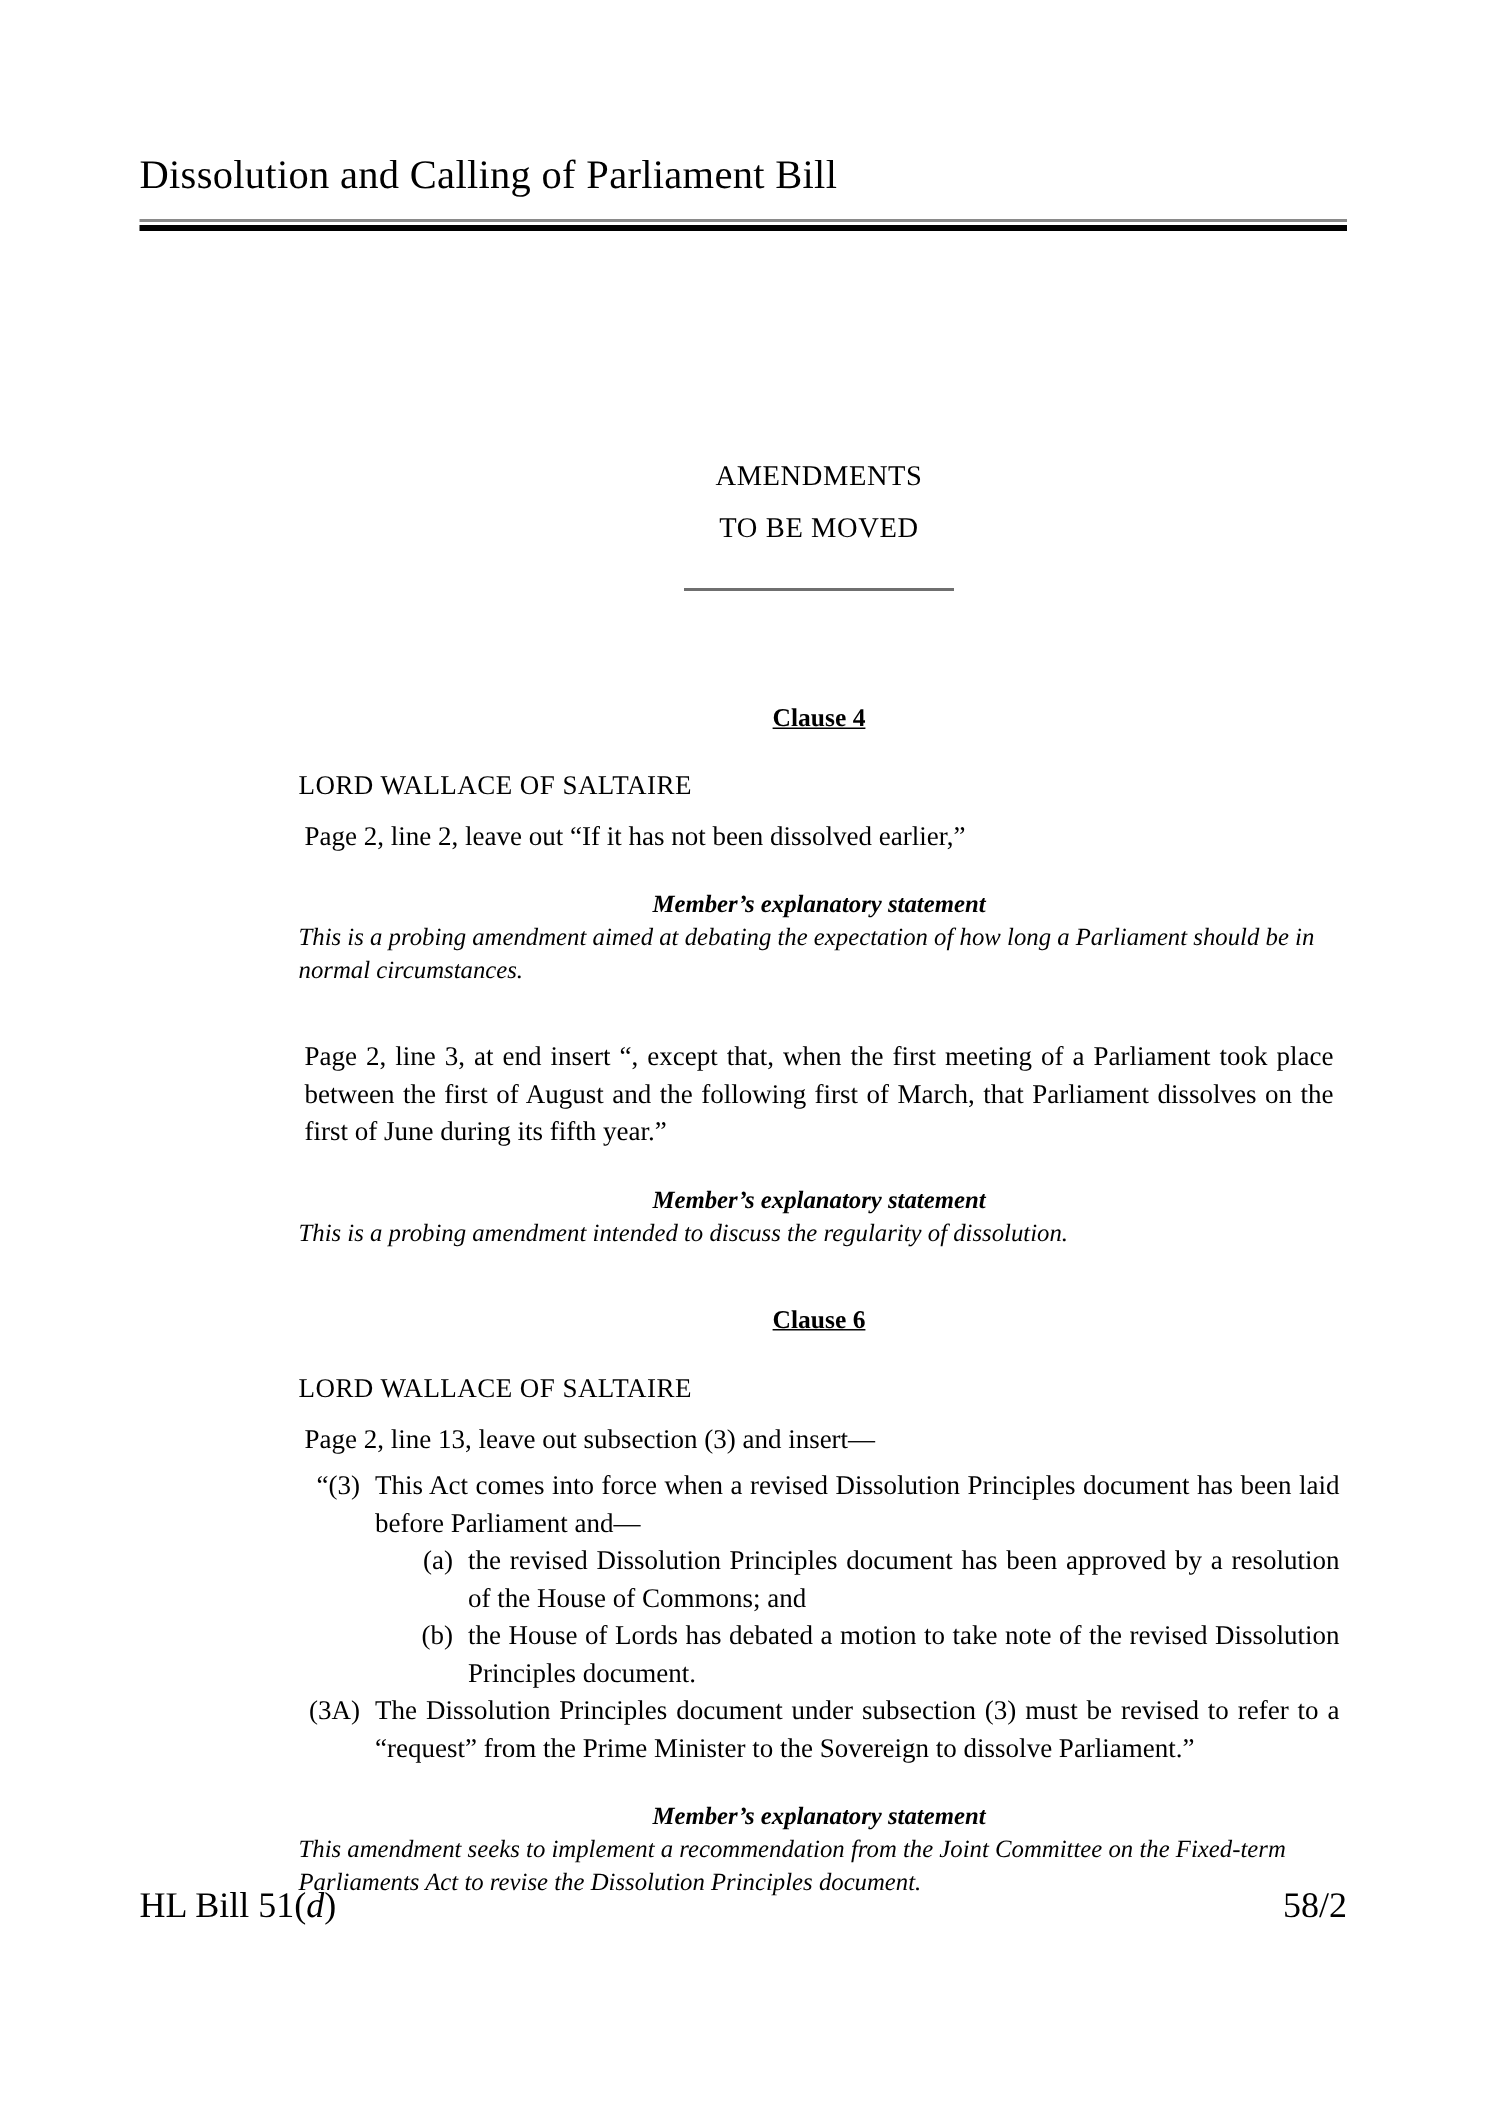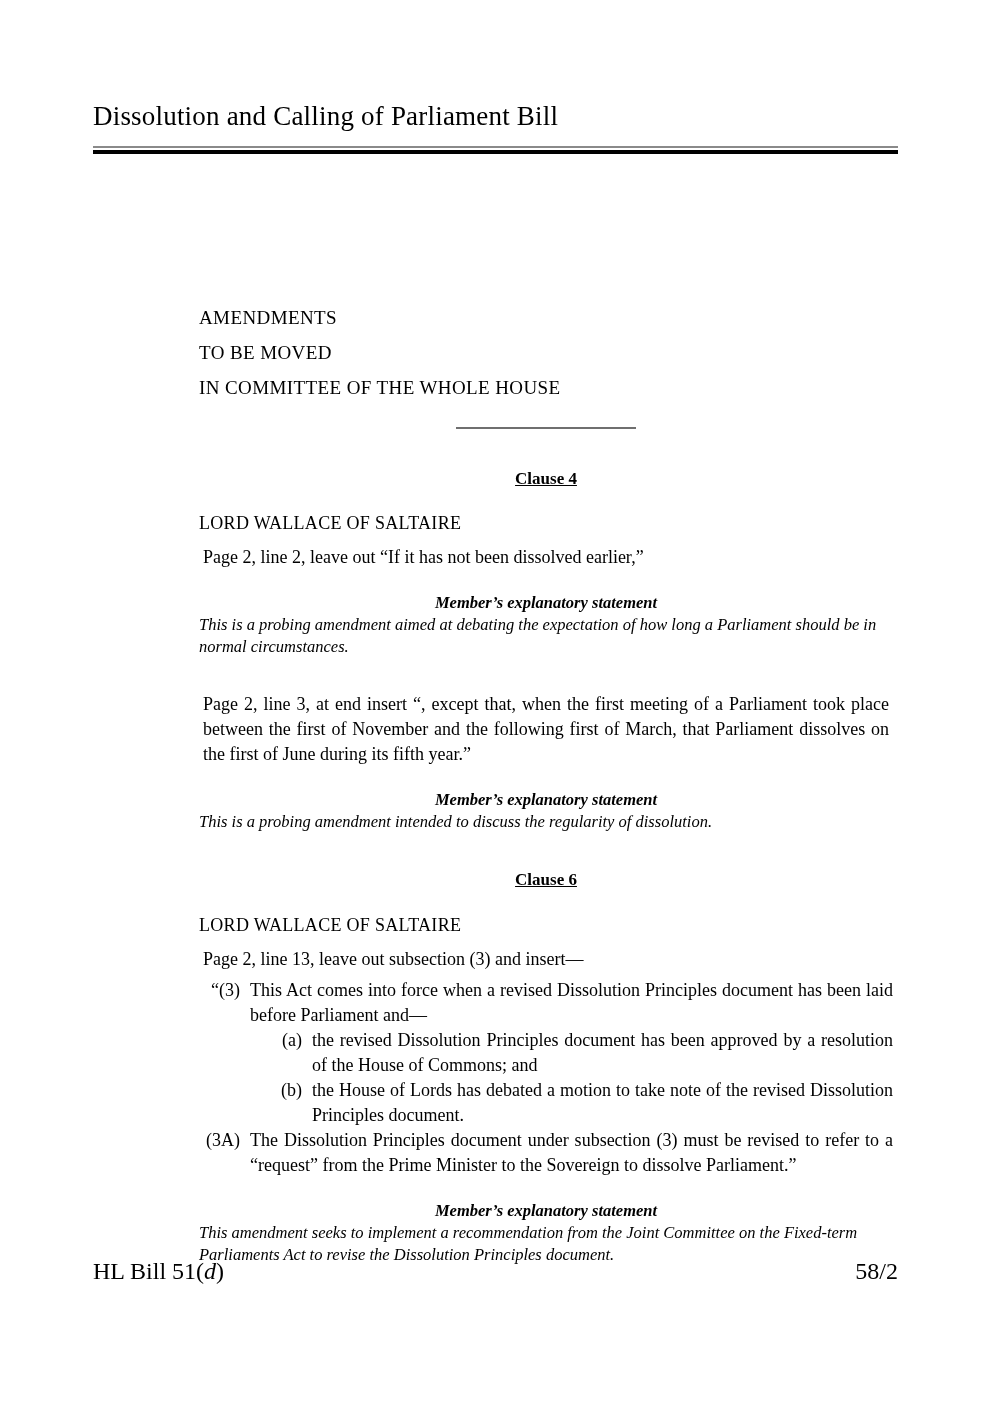--- a/index.html
+++ b/index.html
@@ -54,21 +54,21 @@
     background: #000000;
     width: 100%;
   }
 
   
   .headings {
     position: absolute;
     left: 199px;
     top: 300px;
     width: 694px;
-    text-align: left;
+    text-align: center;
   }
   .heading-line {
     font-size: 19px;
     line-height: 35px;
     letter-spacing: 0.4px;
   }
   .short-rule-wrap {
     margin-top: 22px;
     display: flex;
     justify-content: center;
@@ -188,40 +188,39 @@
     <div class="rule-double">
       <div class="rule-thin"></div>
       <div class="rule-gap"></div>
       <div class="rule-thick"></div>
     </div>
   </div>
 
   <div class="headings">
     <div class="heading-line">AMENDMENTS</div>
     <div class="heading-line">TO BE MOVED</div>
-    <div class="heading-line">IN COMMITTEE OF THE WHOLE HOUSE</div>
     <div class="short-rule-wrap">
       <div class="short-rule"></div>
     </div>
   </div>
 
   <div class="content">
 
     <div class="clause-heading">Clause 4</div>
     <div class="member-name">LORD WALLACE OF SALTAIRE</div>
     <p class="amend-para">Page 2, line 2, leave out “If it has not been dissolved earlier,”</p>
 
     <div class="stmt-block">
       <p class="stmt-title">Member’s explanatory statement</p>
       <p class="stmt-body">This is a probing amendment aimed at debating the expectation of how long a Parliament should be in normal circumstances.</p>
     </div>
 
     <div class="gap-after-stmt"></div>
 
-    <p class="amend-para">Page 2, line 3, at end insert “, except that, when the first meeting of a Parliament took place between the first of November and the following first of March, that Parliament dissolves on the first of June during its fifth year.”</p>
+    <p class="amend-para">Page 2, line 3, at end insert “, except that, when the first meeting of a Parliament took place between the first of August and the following first of March, that Parliament dissolves on the first of June during its fifth year.”</p>
 
     <div class="stmt-block">
       <p class="stmt-title">Member’s explanatory statement</p>
       <p class="stmt-body">This is a probing amendment intended to discuss the regularity of dissolution.</p>
     </div>
 
     <div class="clause-heading spaced-top">Clause 6</div>
     <div class="member-name">LORD WALLACE OF SALTAIRE</div>
     <p class="amend-para">Page 2, line 13, leave out subsection (3) and insert—</p>
 

